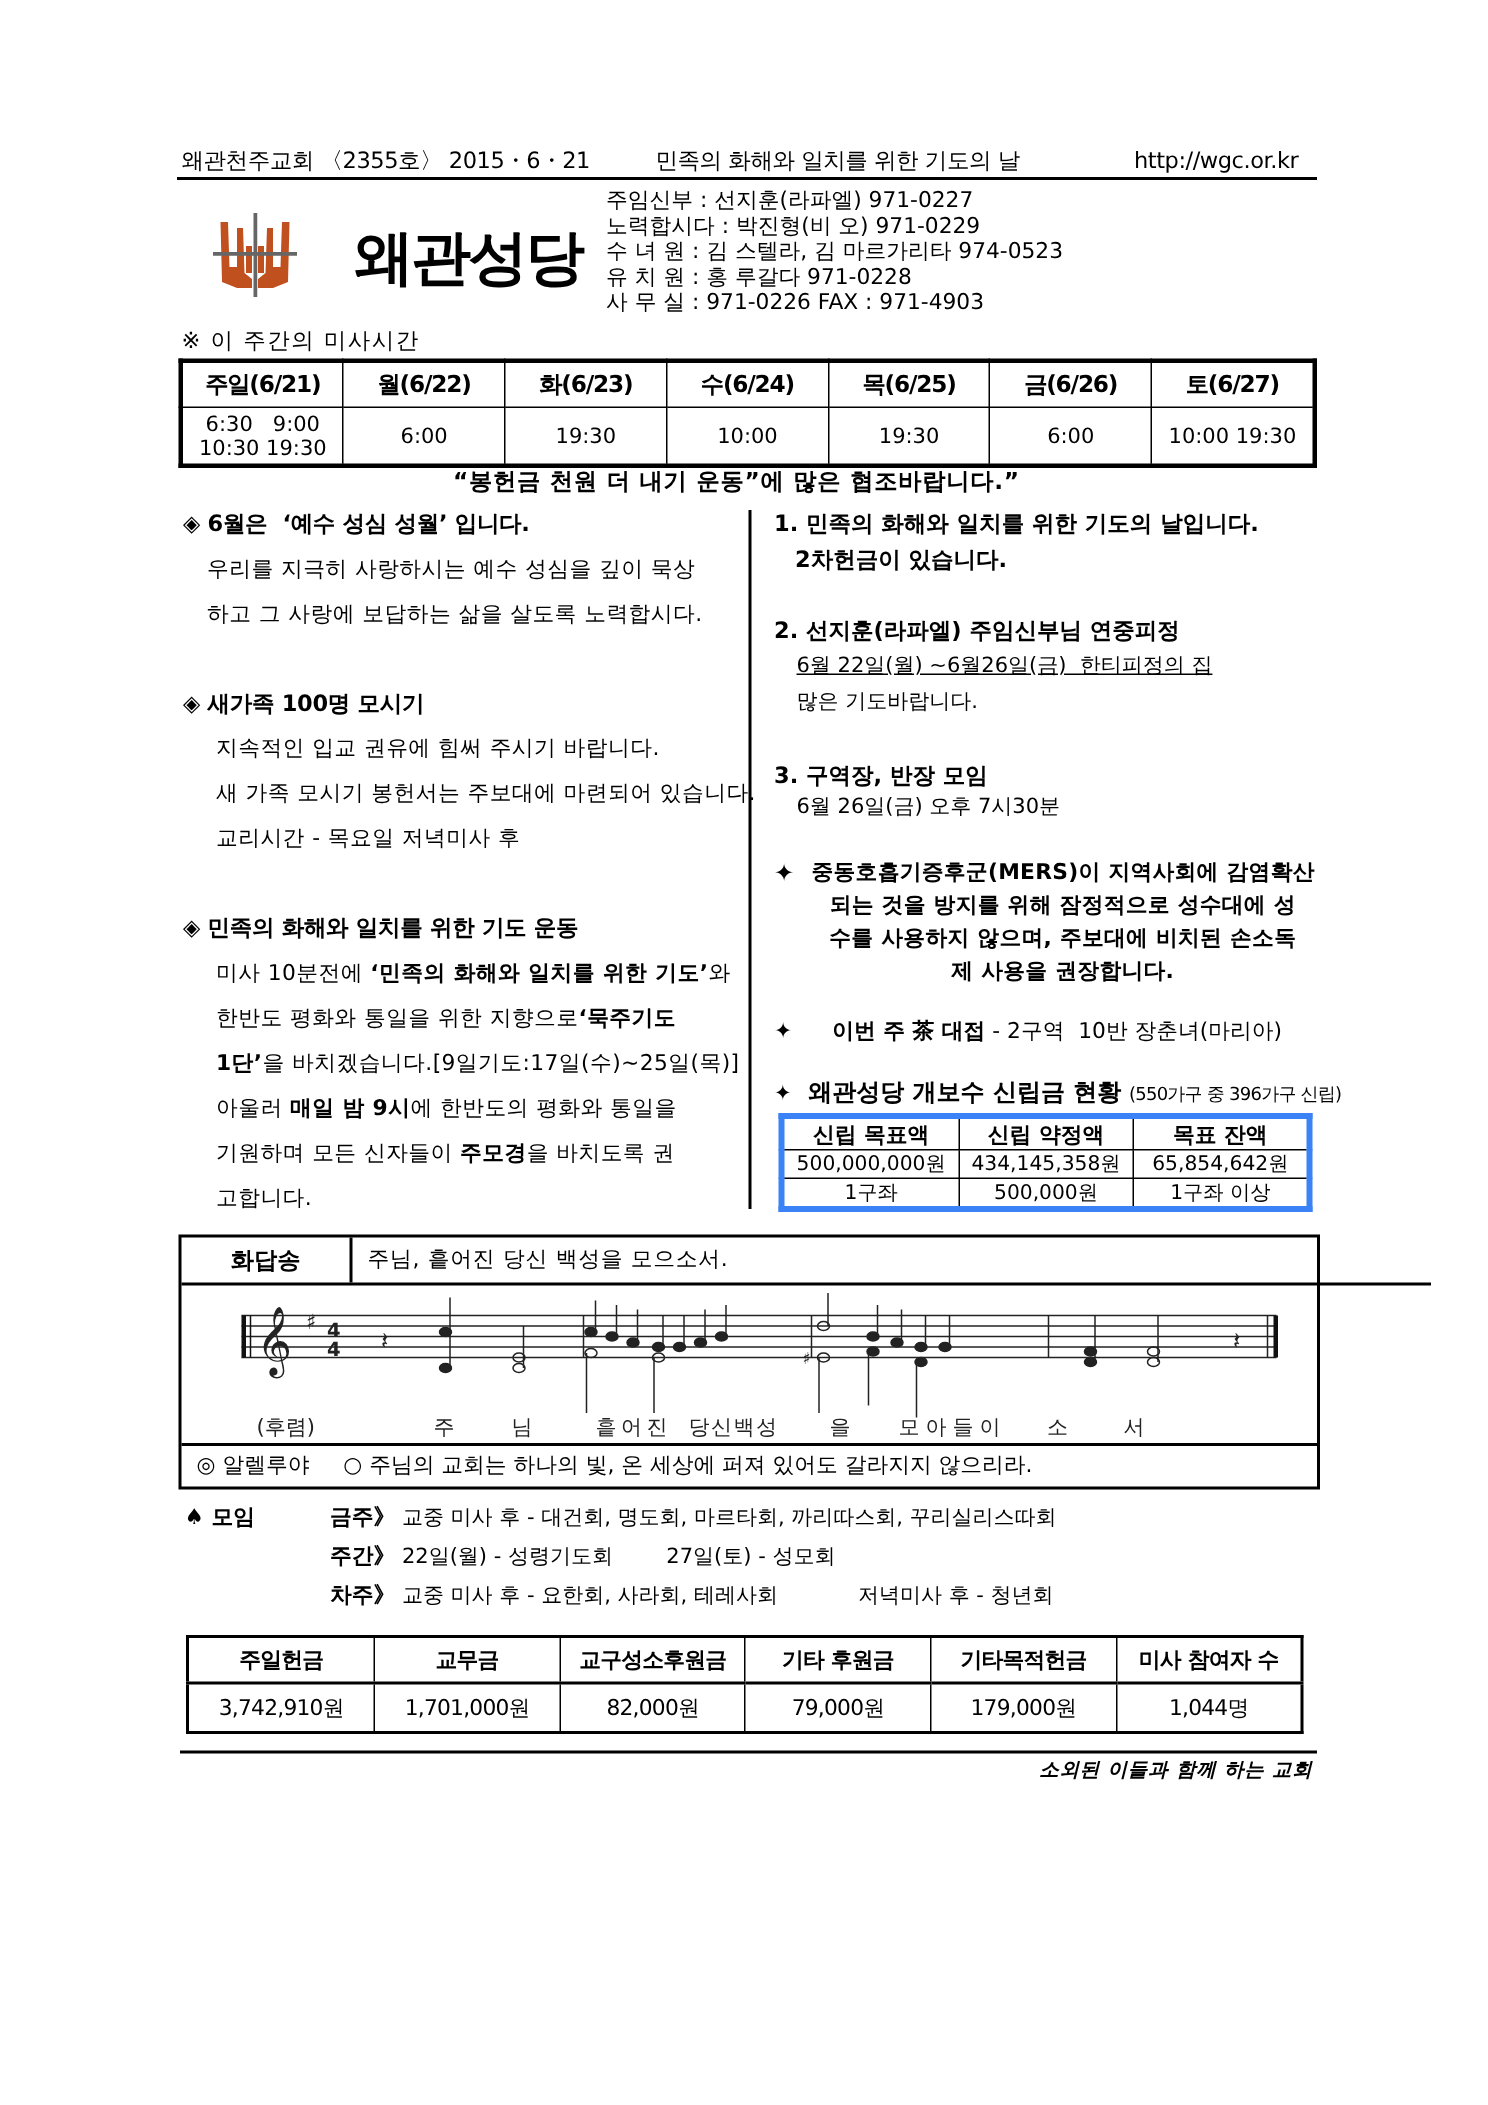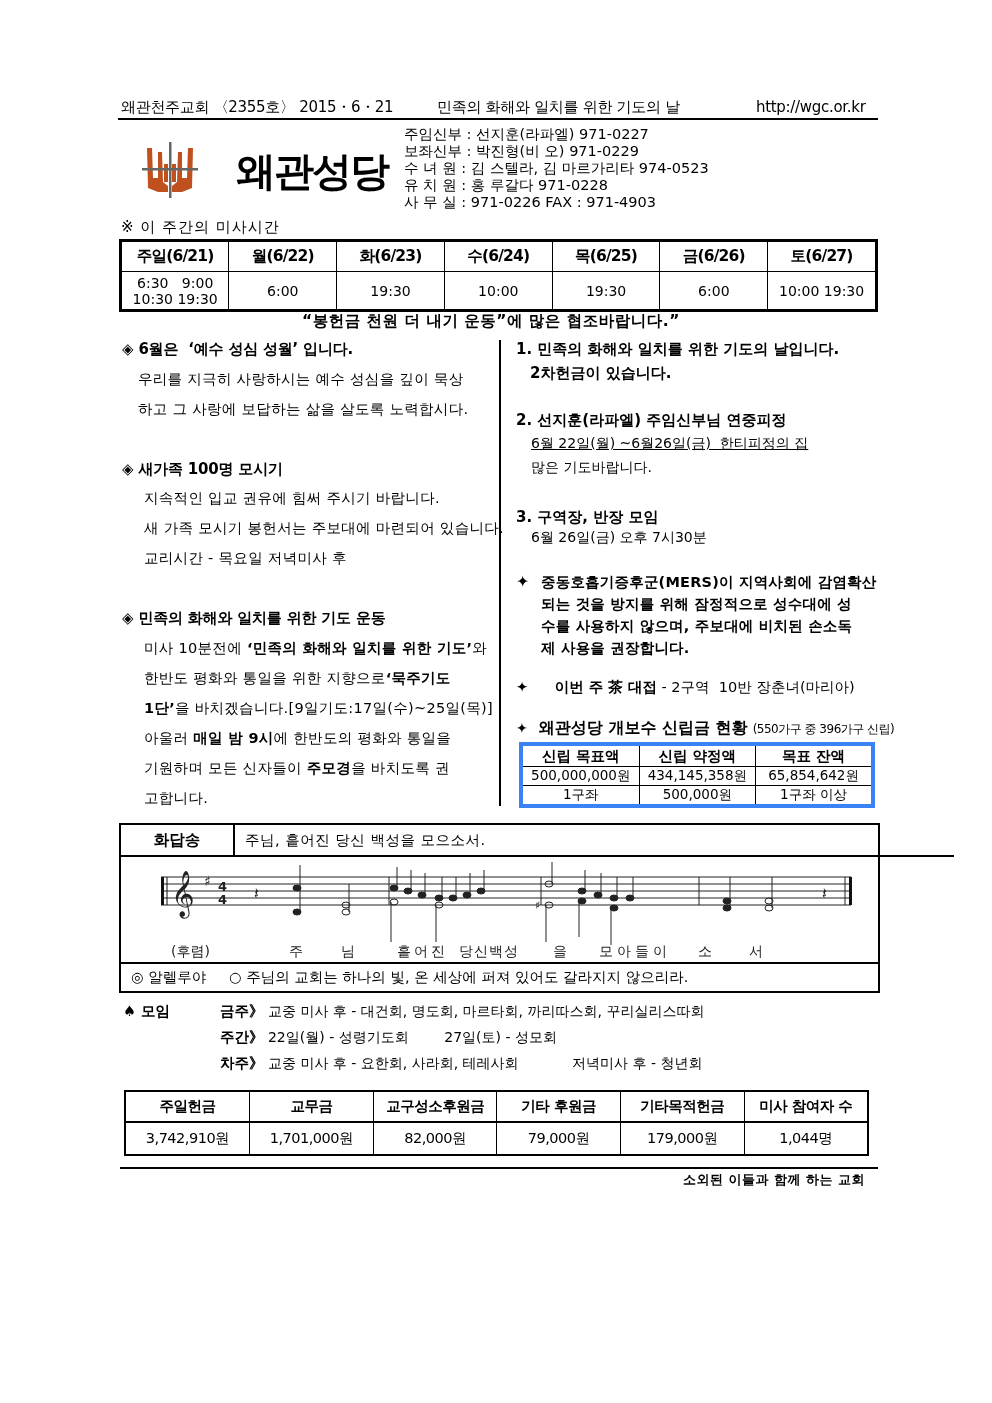--- a/index.html
+++ b/index.html
@@ -59,21 +59,21 @@
       <polygon points="36,22 32,22 32,40 36,40"></polygon>
     </g>
     <rect x="29" y="0" width="2.5" height="56" fill="#666"></rect>
     <rect x="2" y="26" width="56" height="2.5" fill="#666"></rect>
   </svg>
 </div>
 <div class="abs logo-title" style="left:236px; top:144px;">왜관성당</div>
 
 <div class="abs contacts" style="left:404px; top:126px;">
   <div><span>주임신부</span> <span>: 선지훈(라파엘) 971-0227</span></div>
-  <div><span>보좌신부</span> <span>: 박진형(비  오) 971-0229</span></div>
+  <div><span>노력합시다</span> <span>: 박진형(비  오) 971-0229</span></div>
   <div><span>수 녀 원</span> <span>: 김 스텔라, 김 마르가리타 974-0523</span></div>
   <div><span>유 치 원</span> <span>: 홍 루갈다  971-0228</span></div>
   <div><span>사 무 실</span> <span>: 971-0226      FAX : 971-4903</span></div>
 </div>
 
 <div class="abs mass-caption" style="left:121px; top:218px;">※ 이 주간의 미사시간</div>
 <table class="mass">
   <tbody>
       <tr class="h">
     <td style="width:107px">주일(6/21)</td>
@@ -133,21 +133,21 @@
 <div class="abs right-title" style="left:530px; top:364px;">2차헌금이 있습니다.</div>
 
 <div class="abs right-title" style="left:516px; top:411px;">2. 선지훈(라파엘) 주임신부님 연중피정</div>
 <div class="abs right-body" style="left:531px; top:435px; white-space:pre;text-decoration:underline;">6월 22일(월) ~6월26일(금)  한티피정의 집</div>
 <div class="abs right-body" style="left:531px; top:459px;">많은 기도바랍니다.</div>
 
 <div class="abs right-title" style="left:516px; top:508px;">3. 구역장, 반장 모임</div>
 <div class="abs right-body" style="left:531px; top:529px;">6월 26일(금) 오후 7시30분</div>
 
 <div class="abs" style="left:516px; top:572px;">✦</div>
-<div class="abs mers" style="left:541px; top:571px; width:335px;">
+<div class="abs mers" style="left:541px; top:571px; width:335px;text-align:center;">
   <div style="white-space:nowrap">중동호흡기증후군(MERS)이 지역사회에 감염확산</div>
   <div style="white-space:nowrap">되는 것을 방지를 위해 잠정적으로 성수대에 성</div>
   <div style="white-space:nowrap">수를 사용하지 않으며, 주보대에 비치된 손소독</div>
   <div style="white-space:nowrap">제 사용을 권장합니다.</div>
 </div>
 
 <div class="abs" style="left:516px; top:678px; font-size:14.5px; white-space:nowrap;">
   <span>✦</span>
   <b style="margin-left:22px">이번 주 茶 대접</b><span style="white-space:pre"> - 2구역  10반 장춘녀(마리아)</span>
 </div>
@@ -305,13 +305,13 @@
     <td>1,701,000원</td>
     <td>82,000원</td>
     <td>79,000원</td>
     <td>179,000원</td>
     <td>1,044명</td>
   </tr>
 </tbody>
   </table>
 
 <div class="abs rule" style="left:120px; top:1167px; width:758px; height:2px;"></div>
-<div class="abs footer-txt" style="right:127px; top:1171px;">소외된 이들과 함께 하는 교회</div>
+<div class="abs footer-txt" style="right:117px; top:1171px;font-style:italic;">소외된 이들과 함께 하는 교회</div>
 
 </body></html>

